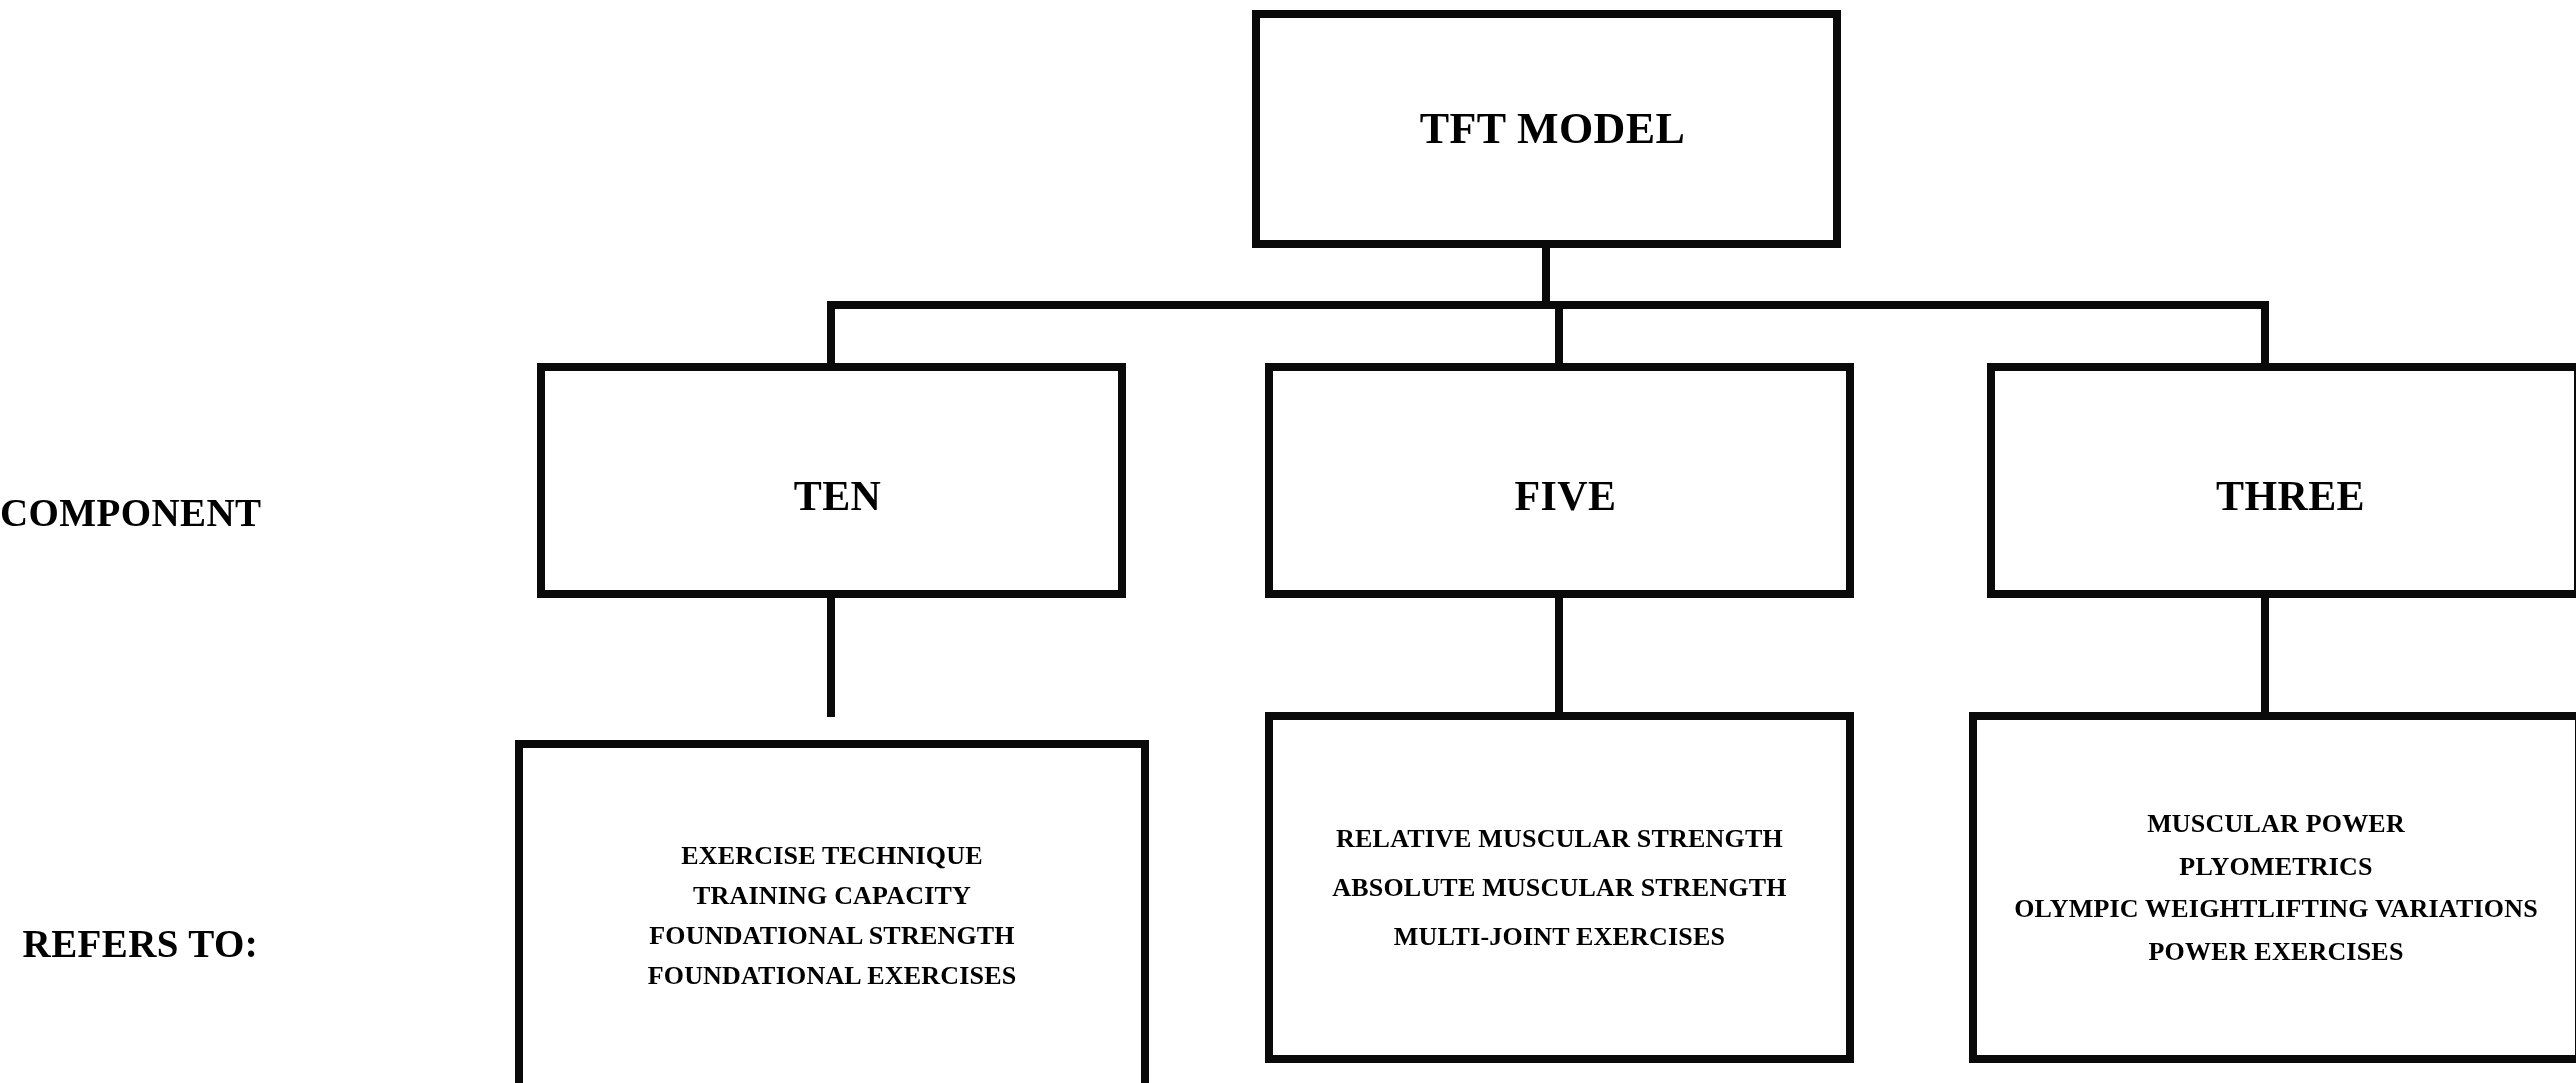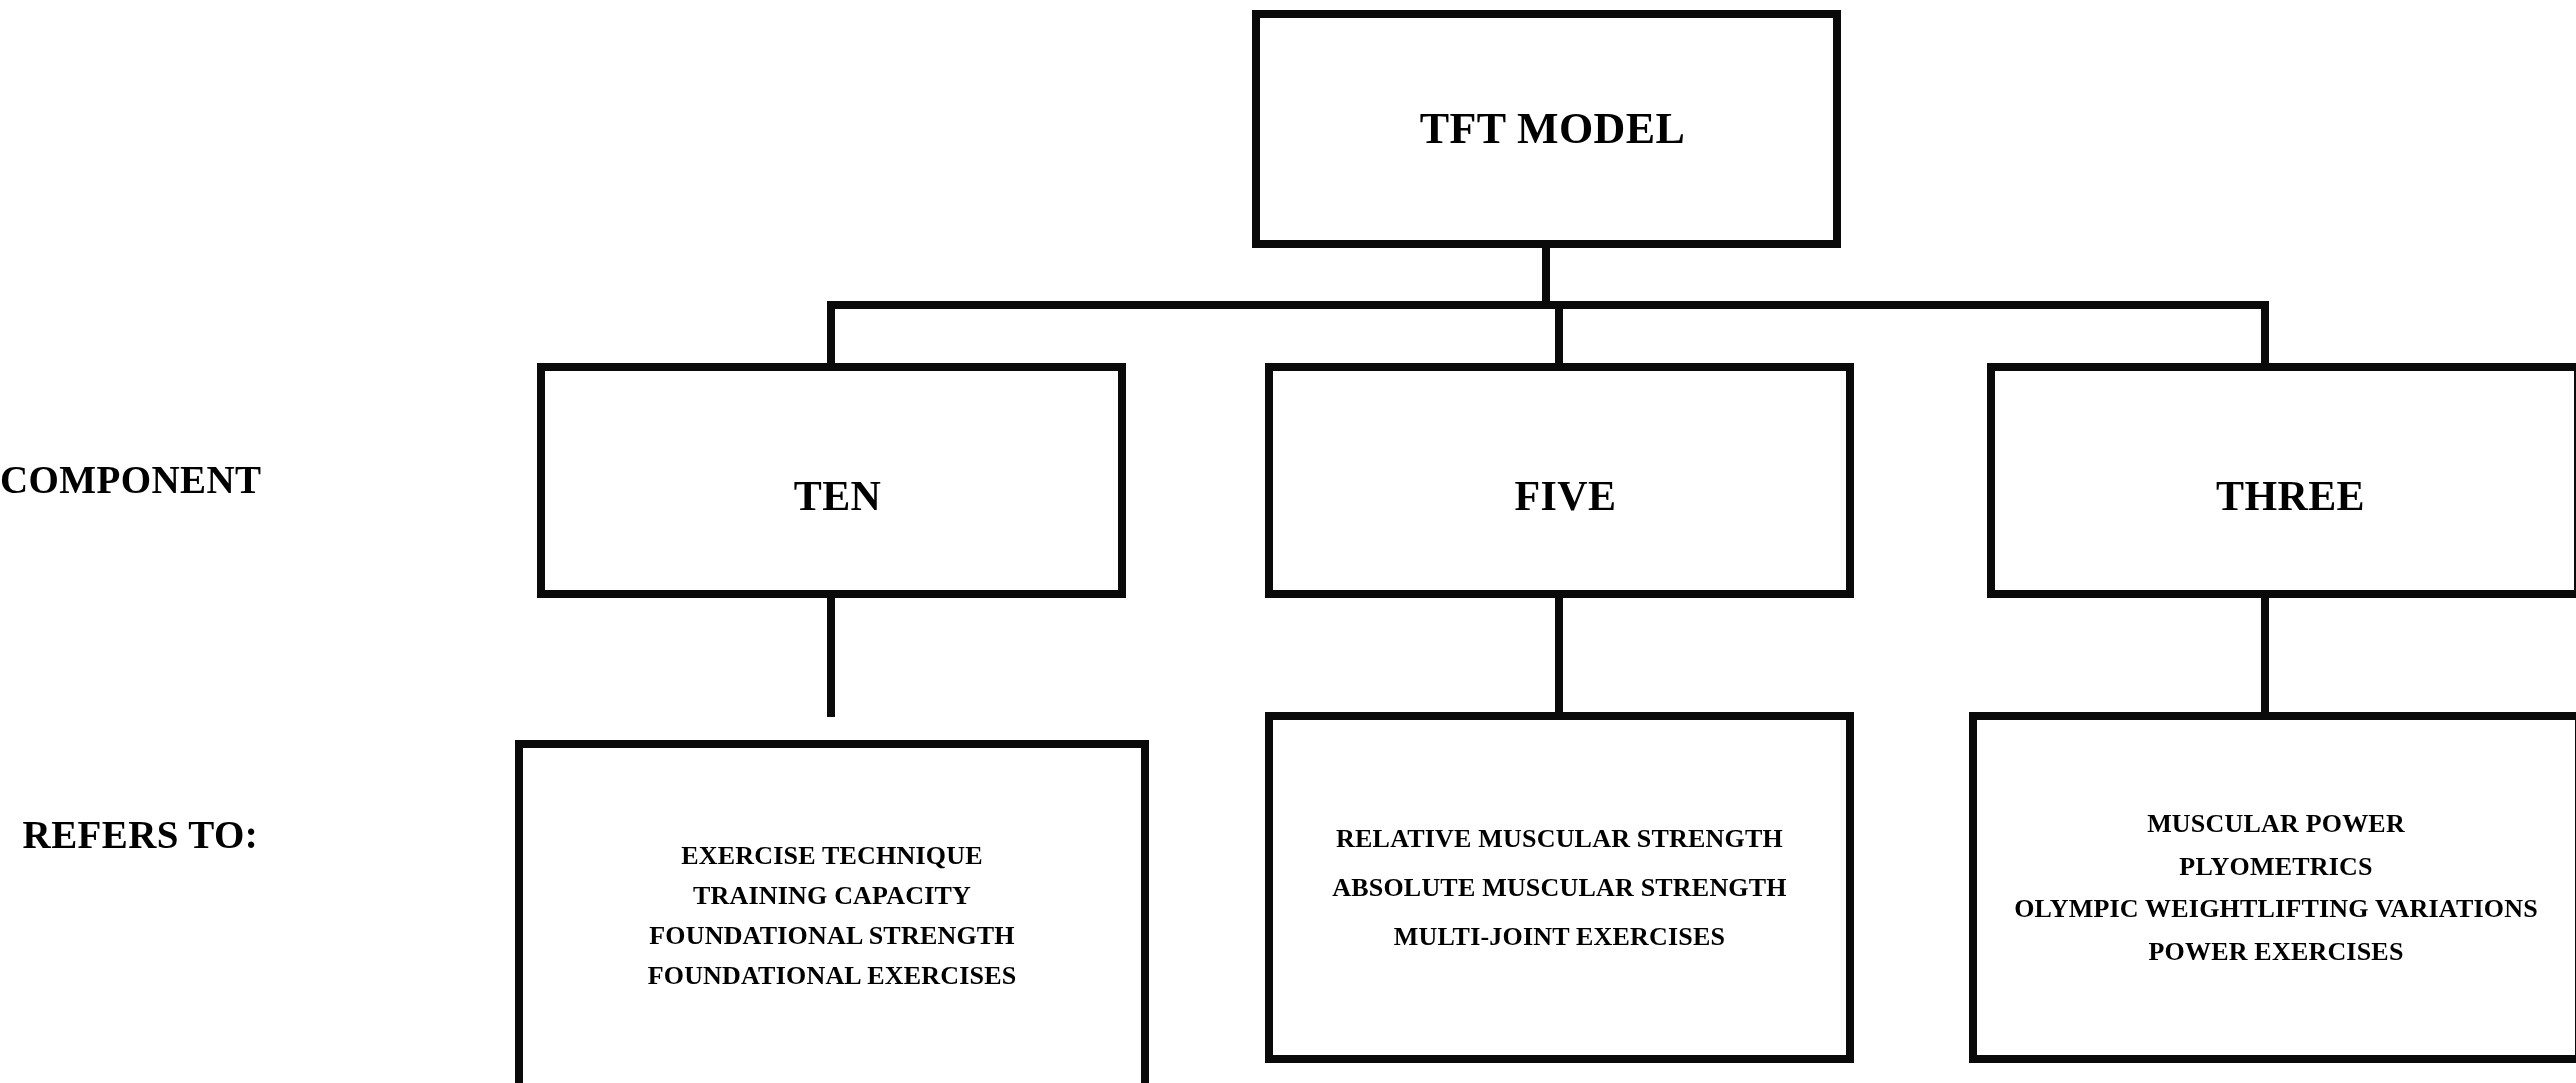--- a/index.html
+++ b/index.html
@@ -83,23 +83,24 @@
   #detail-three .detail-line { margin: 6.8px 0; }
 
   
   .row-label {
     position: absolute;
     font-weight: bold;
     font-size: 39px;
     letter-spacing: 0.4px;
     white-space: nowrap;
     z-index: 2;
+    margin-top: 33px;
   }
   #label-component { left: 0px;  top: 457px; }
-  #label-refers    { left: 22.6px; top: 812px; }
+  #label-refers    { left: 22.6px; top: 888px; }
 
   
   .conn {
     position: absolute;
     background: #0a0a0a;
     z-index: 1;
   }
   .conn-v { width: 8.3px; }
   .conn-h { height: 8.3px; }
 

